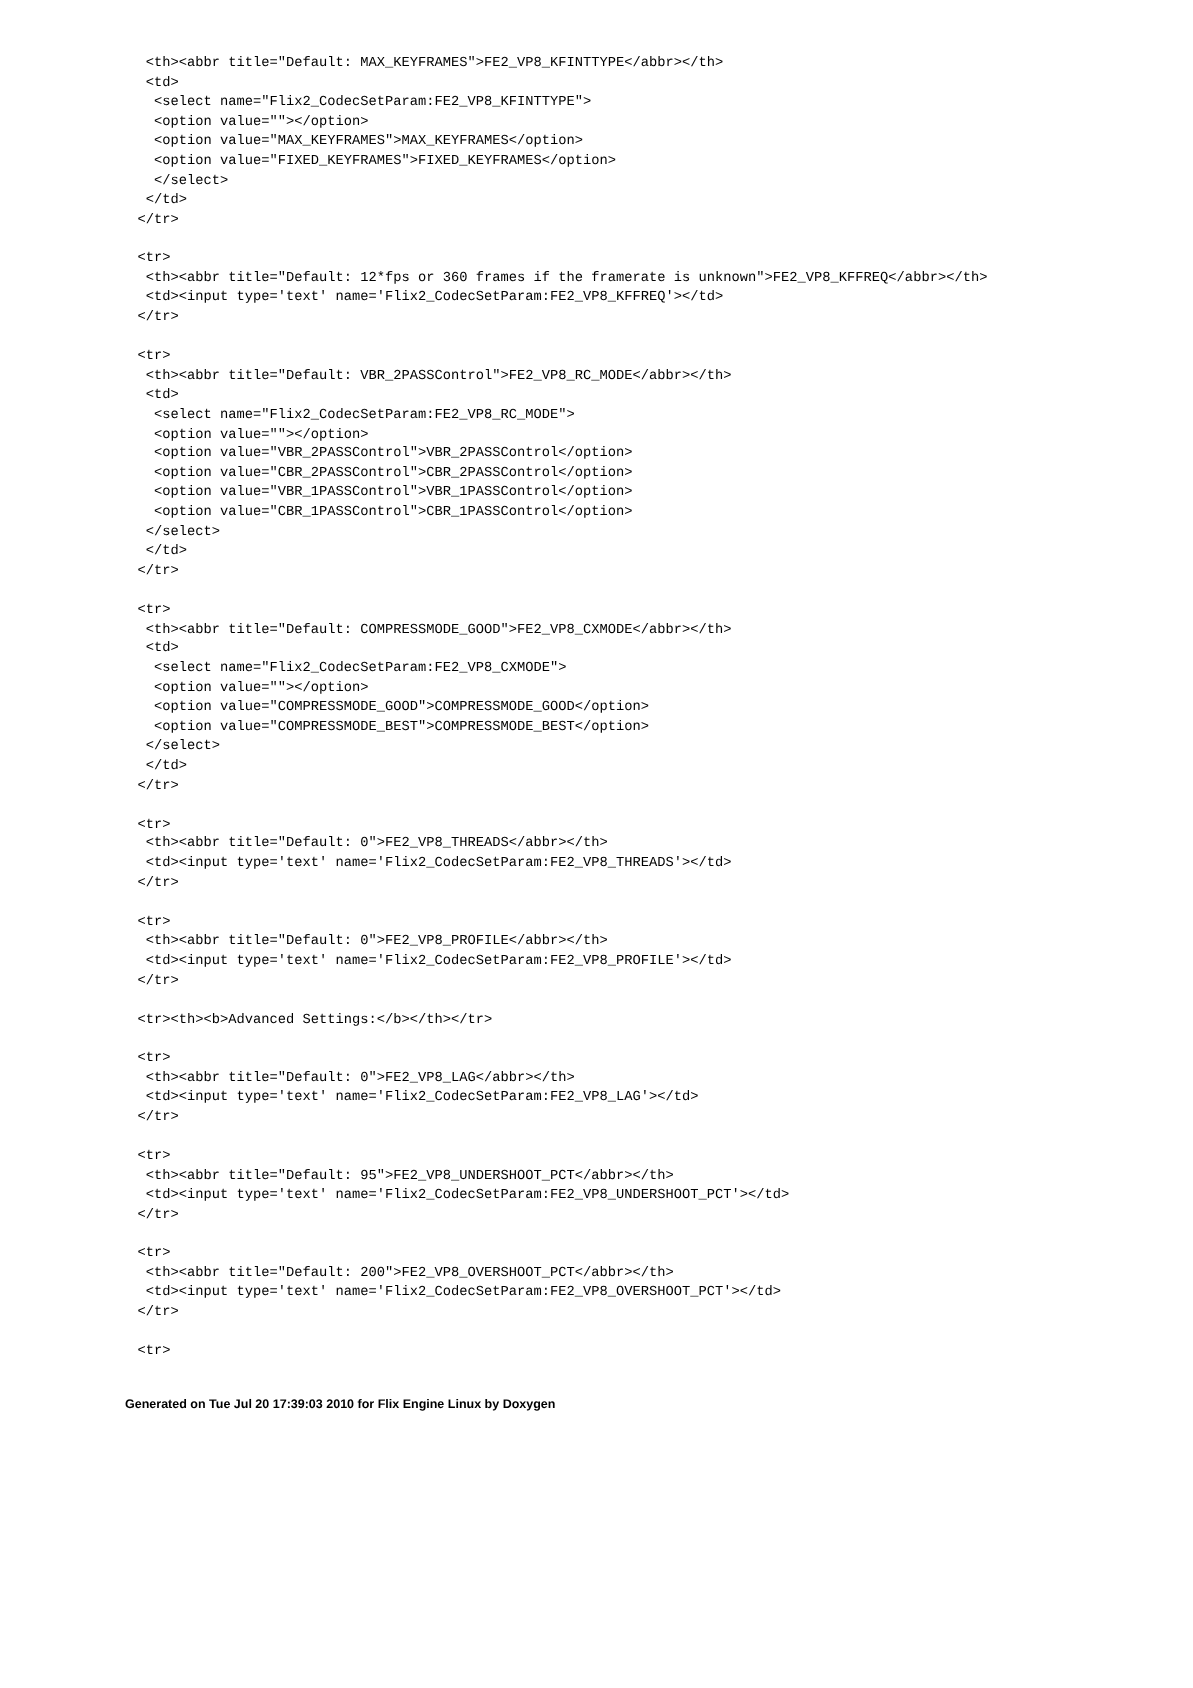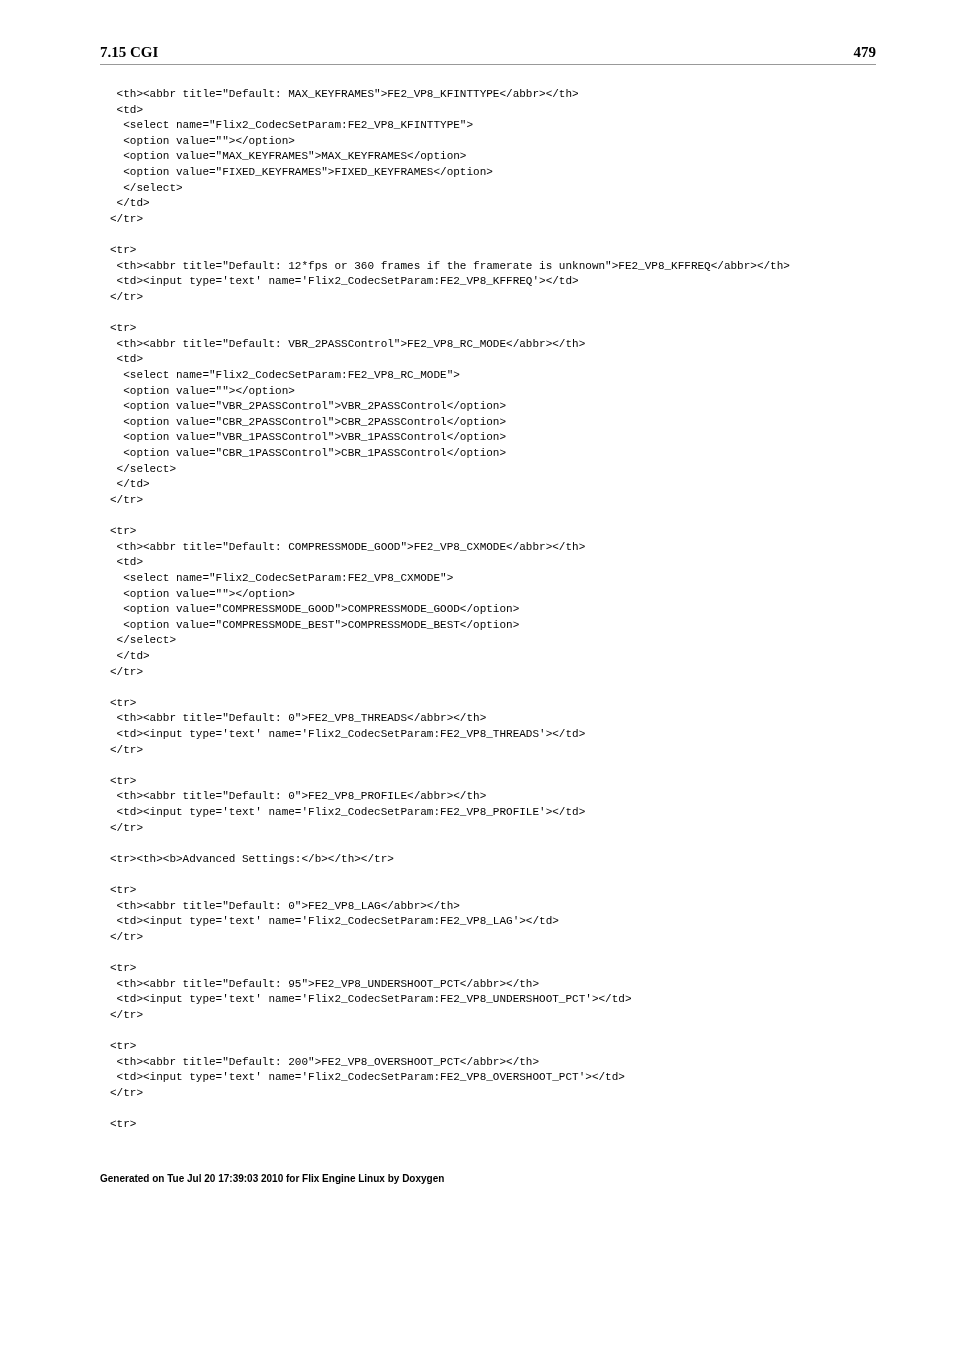--- a/index.html
+++ b/index.html
@@ -29,32 +29,28 @@
     line-height: 1.42;
     color: #000;
     white-space: pre;
     margin: 0;
     padding-left: 10px;
   }
   .footer {
     font-family: sans-serif;
     font-size: 10px;
     font-weight: bold;
-    margin-top: 40px;
+    margin-top: 28px;
     padding-left: 0;
   }
 </style>
 </head>
 <body>
 
 <div class="page">
-  <div class="header">
-    <span>7.15 CGI</span>
-    <span>479</span>
-  </div>
 
   <pre class="code"> &lt;th&gt;&lt;abbr title="Default: MAX_KEYFRAMES"&gt;FE2_VP8_KFINTTYPE&lt;/abbr&gt;&lt;/th&gt;
  &lt;td&gt;
   &lt;select name="Flix2_CodecSetParam:FE2_VP8_KFINTTYPE"&gt;
   &lt;option value=""&gt;&lt;/option&gt;
   &lt;option value="MAX_KEYFRAMES"&gt;MAX_KEYFRAMES&lt;/option&gt;
   &lt;option value="FIXED_KEYFRAMES"&gt;FIXED_KEYFRAMES&lt;/option&gt;
   &lt;/select&gt;
  &lt;/td&gt;
 &lt;/tr&gt;

